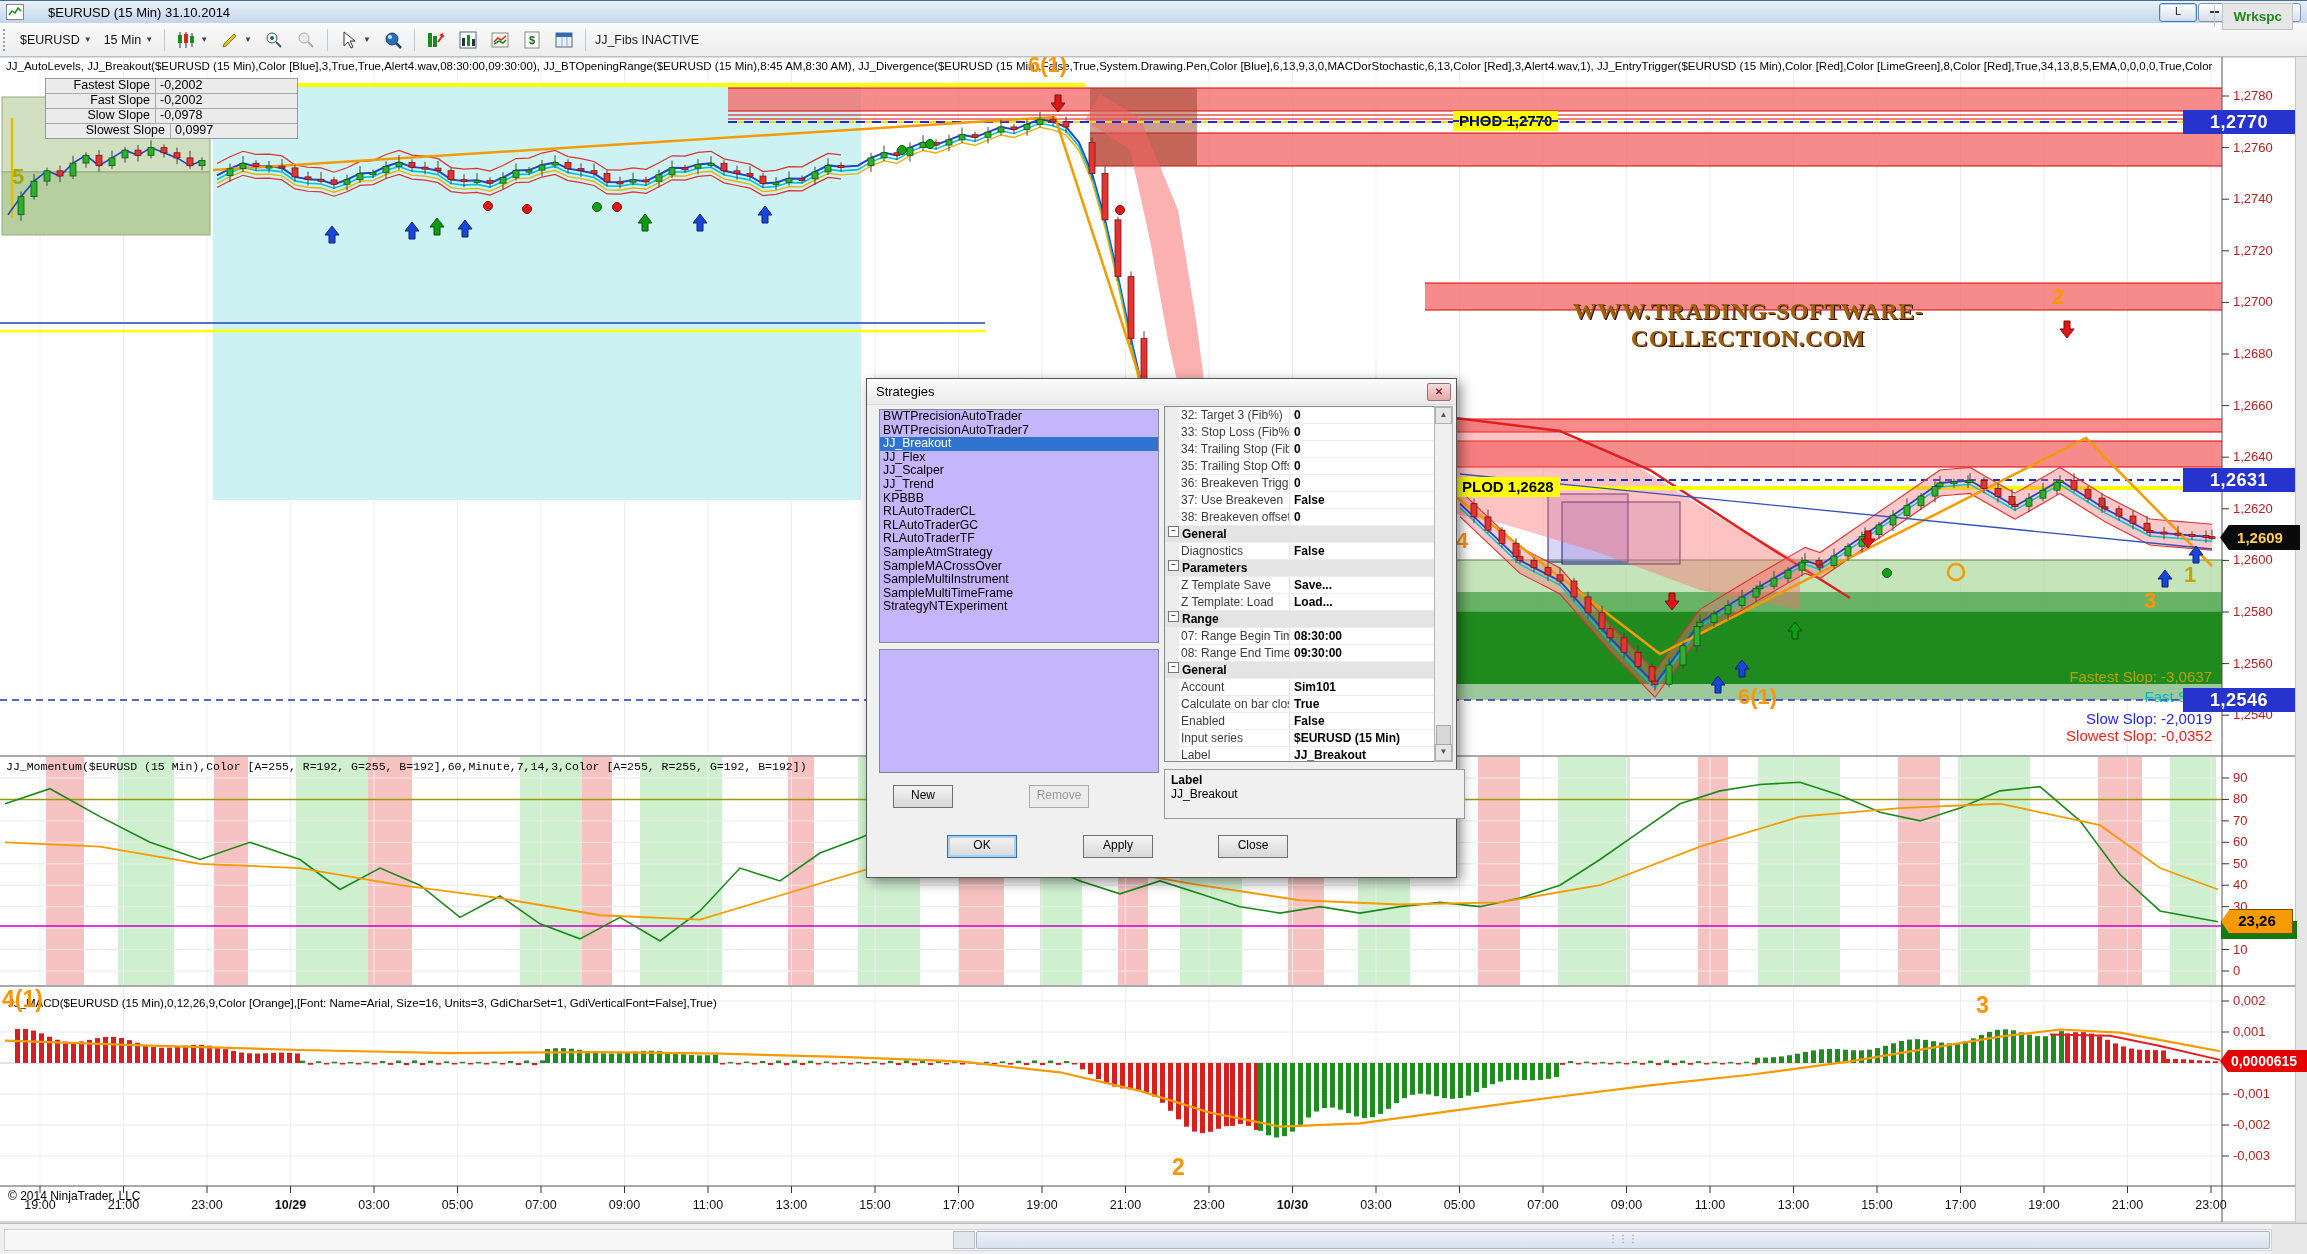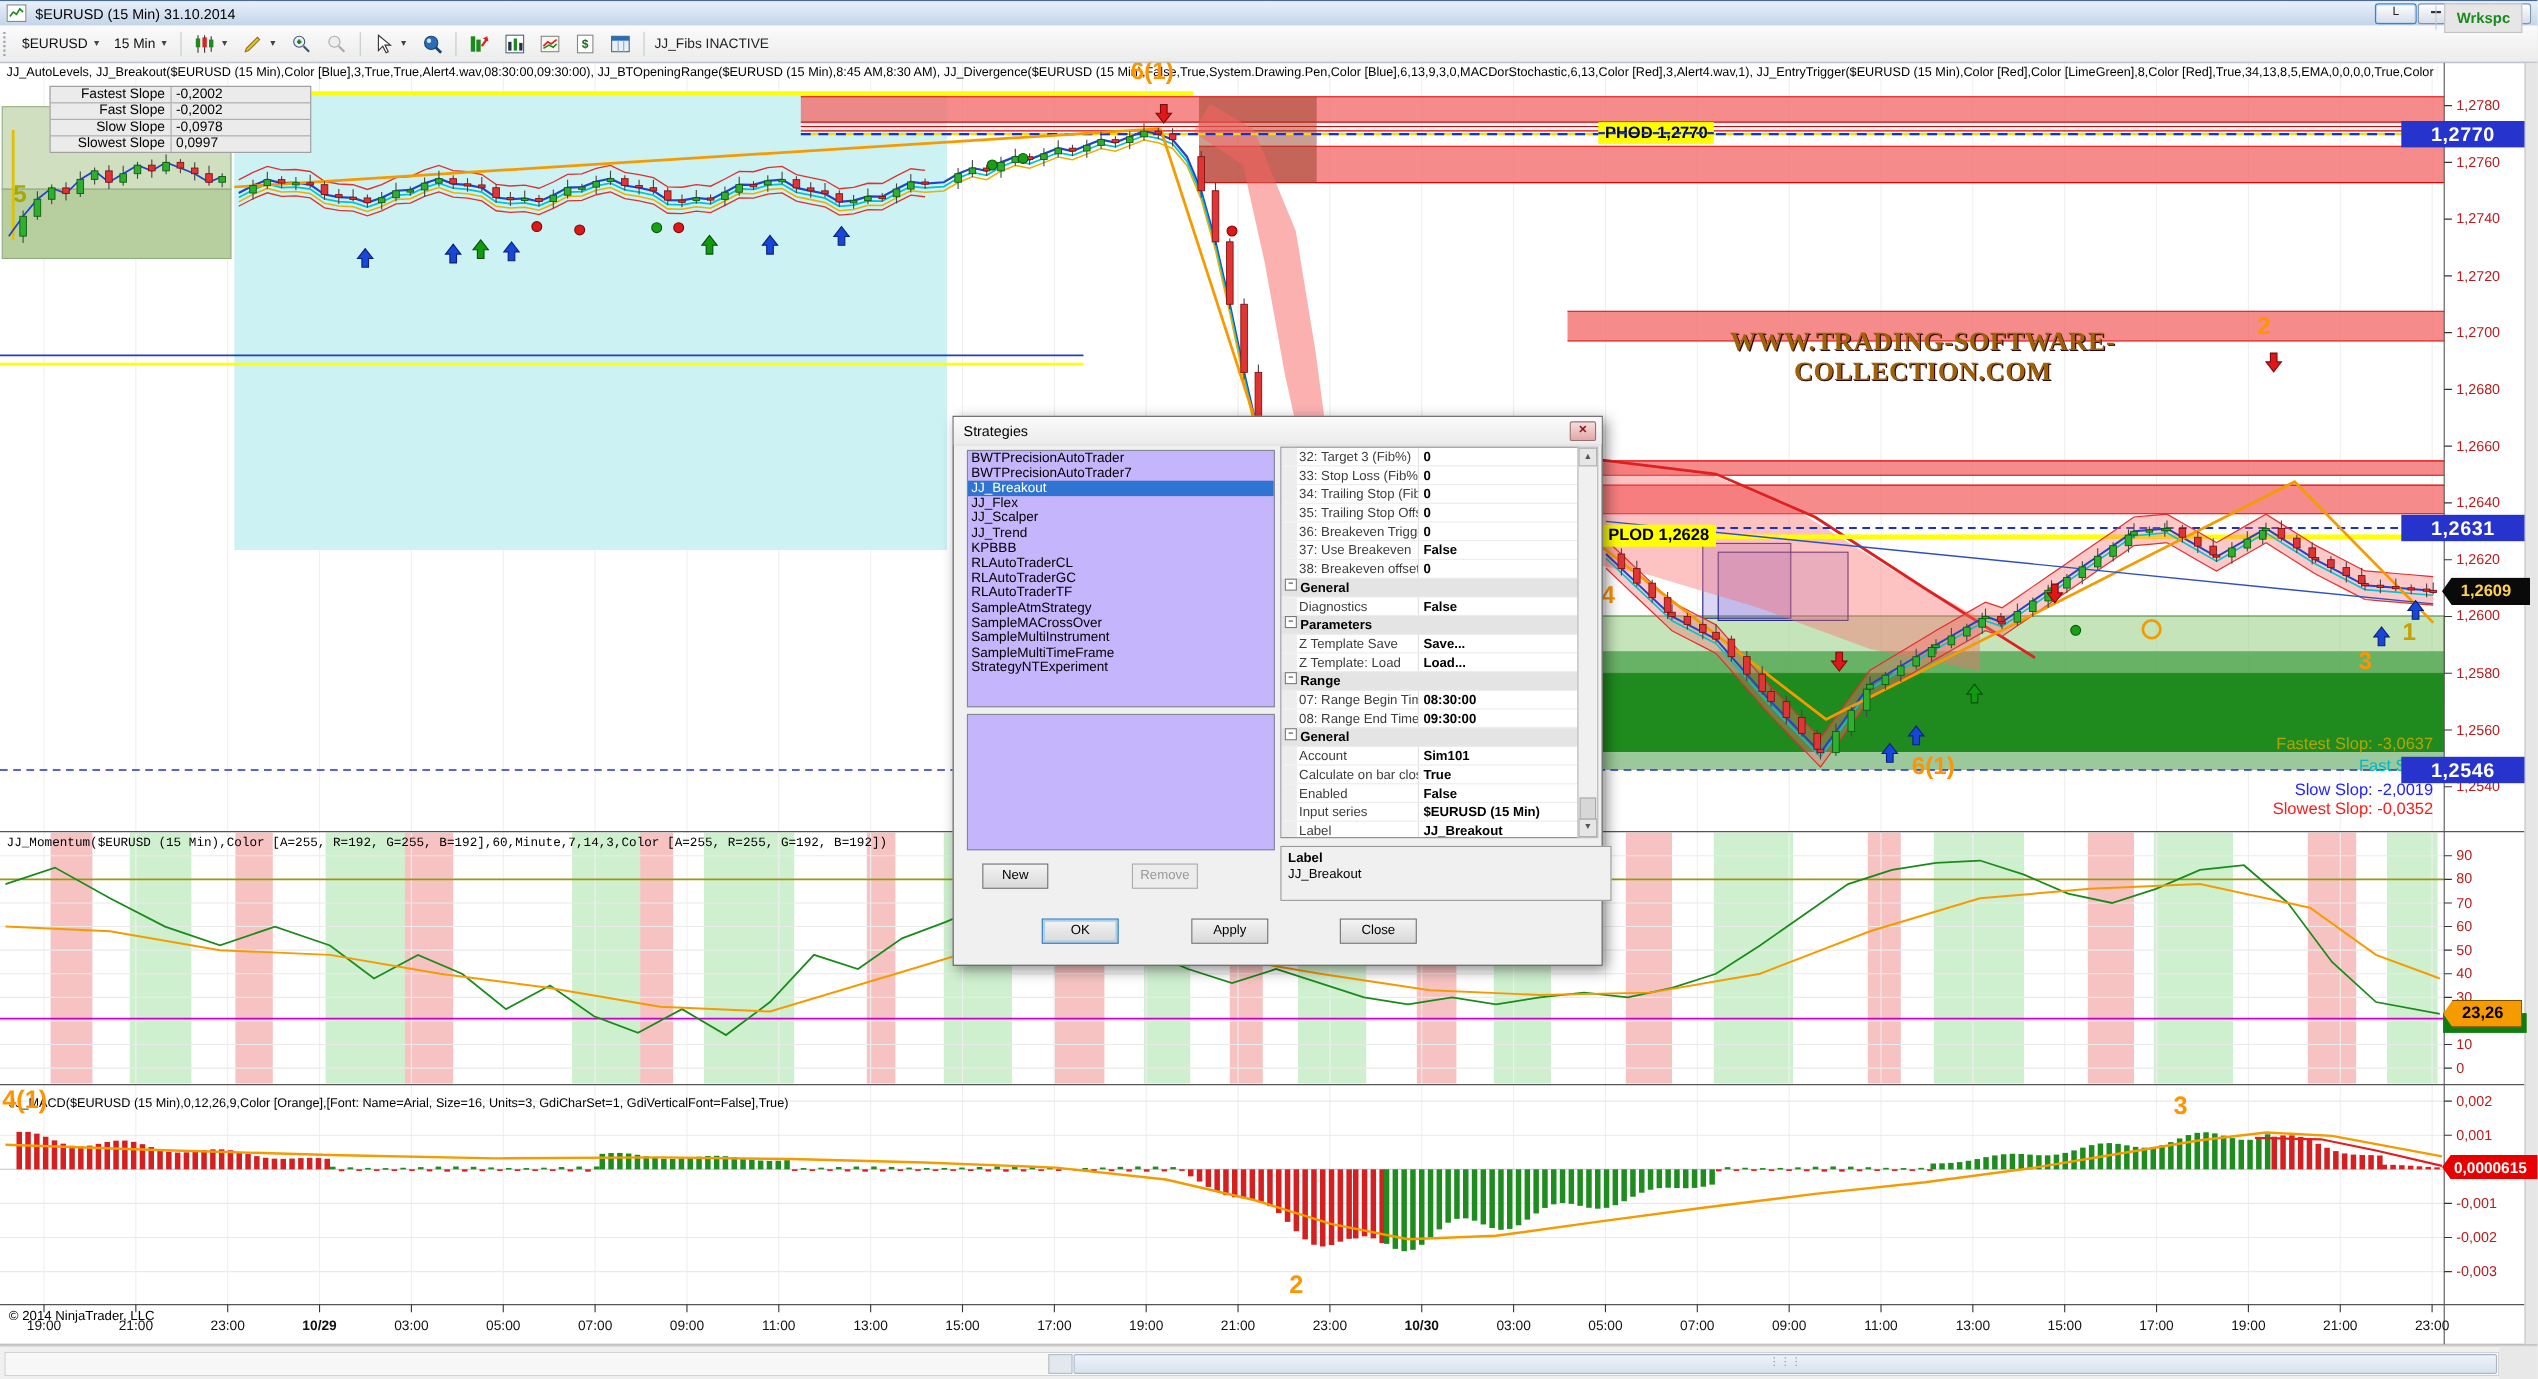--- a/index.html
+++ b/index.html
@@ -3,21 +3,21 @@
 <meta charset="utf-8">
 <style>
   html,body{margin:0;padding:0;background:#d8d8d8;}
   #app{position:relative;width:2307px;height:1254px;background:#fff;overflow:hidden;
        font-family:"Liberation Sans",sans-serif;-webkit-font-smoothing:antialiased;}
   #cv{position:absolute;left:0;top:0;z-index:1;}
   .ov{position:absolute;z-index:3;}
   
   #titlebar{position:absolute;left:0;top:0;width:2307px;height:22px;z-index:30;
     background:linear-gradient(#e9f1fa,#c3d5ea);border-top:1px solid #4a6a90;border-bottom:1px solid #9fb4cc;
-    display:flex;align-items:center;font-size:13px;color:#000;}
+    display:flex;align-items:center;font-size:13px;color:#000;gap:16px;}
   #titleicon{width:16px;height:14px;margin:0 8px 0 6px;background:#fff;border:1px solid #888;position:relative;}
   #titleicon svg{position:absolute;left:0;top:0;}
   .winbtn{position:absolute;top:2px;height:17px;border:1px solid #7d94ad;border-radius:3px;
     background:linear-gradient(#fefefe,#d7dee8);font-size:11px;color:#222;text-align:center;line-height:15px;}
   
   #toolbar{position:absolute;left:0;top:23px;width:2307px;height:33px;z-index:30;
     background:linear-gradient(#fbfbfb,#ececec);border-bottom:1px solid #b9bfc6;display:flex;align-items:center;}
   .grip{width:5px;height:22px;margin:0 4px 0 3px;border-left:2px dotted #9aa4ae;}
   .tbtn{height:24px;display:flex;align-items:center;padding:0 5px;border:1px solid transparent;border-radius:2px;
     font-size:12.5px;color:#111;white-space:nowrap;}
@@ -25,21 +25,21 @@
   .tsep{width:1px;height:22px;background:#c4c9cf;margin:0 5px;}
   .tbico{width:20px;height:20px;display:inline-block;position:relative;}
   #fibslabel{font-size:12.5px;color:#222;margin-left:4px;}
   #wrkspc{position:absolute;right:14px;top:3px;height:25px;line-height:25px;padding:0 10px;background:#e6e6e6;
     border:1px solid #c2c2c2;color:#1d8a1d;font-weight:bold;font-size:13.5px;z-index:31;}
   #wsep{position:absolute;right:92px;top:5px;width:1px;height:22px;background:#c4c9cf;z-index:31;}
   
   #indline{left:6px;top:60px;width:2210px;font-size:11.5px;color:#000;white-space:nowrap;overflow:hidden;z-index:3;}
   #slopebox{left:45px;top:78px;z-index:4;border:1px solid #9a9a9a;background:#ebebeb;font-size:12.5px;}
   .sbrow{display:flex;border-bottom:1px solid #a8a8a8;height:14px;line-height:13px;}
-  .sbrow:last-child{border-bottom:none;}
+  .sbrow:last-child{border-bottom:none;padding-left:15px;}
   .sblab{width:100px;text-align:right;padding:0 5px 0 4px;border-right:1px solid #a8a8a8;color:#000;}
   .sbval{width:118px;padding:0 4px;color:#000;}
   #watermark{left:1508px;top:298px;width:480px;text-align:center;z-index:2;color:#a16207;
     font-family:"Liberation Serif",serif;font-weight:bold;text-shadow:1px 1px 0 #2e0505;}
   #wm1{font-size:24px;letter-spacing:0.5px;line-height:27px;}
   #wm2{font-size:19px;line-height:23px;}
   .ylab{position:absolute;background:#ffff00;color:#000;font-weight:bold;font-size:15px;line-height:20px;
     padding:0 6px;z-index:4;white-space:nowrap;}
   .dashthru{position:absolute;left:0;right:0;top:9px;border-top:2px dashed #1b2fd0;}
   .ptag{position:absolute;left:2183px;width:112px;height:24px;background:#2633cc;color:#fff;font-weight:bold;

